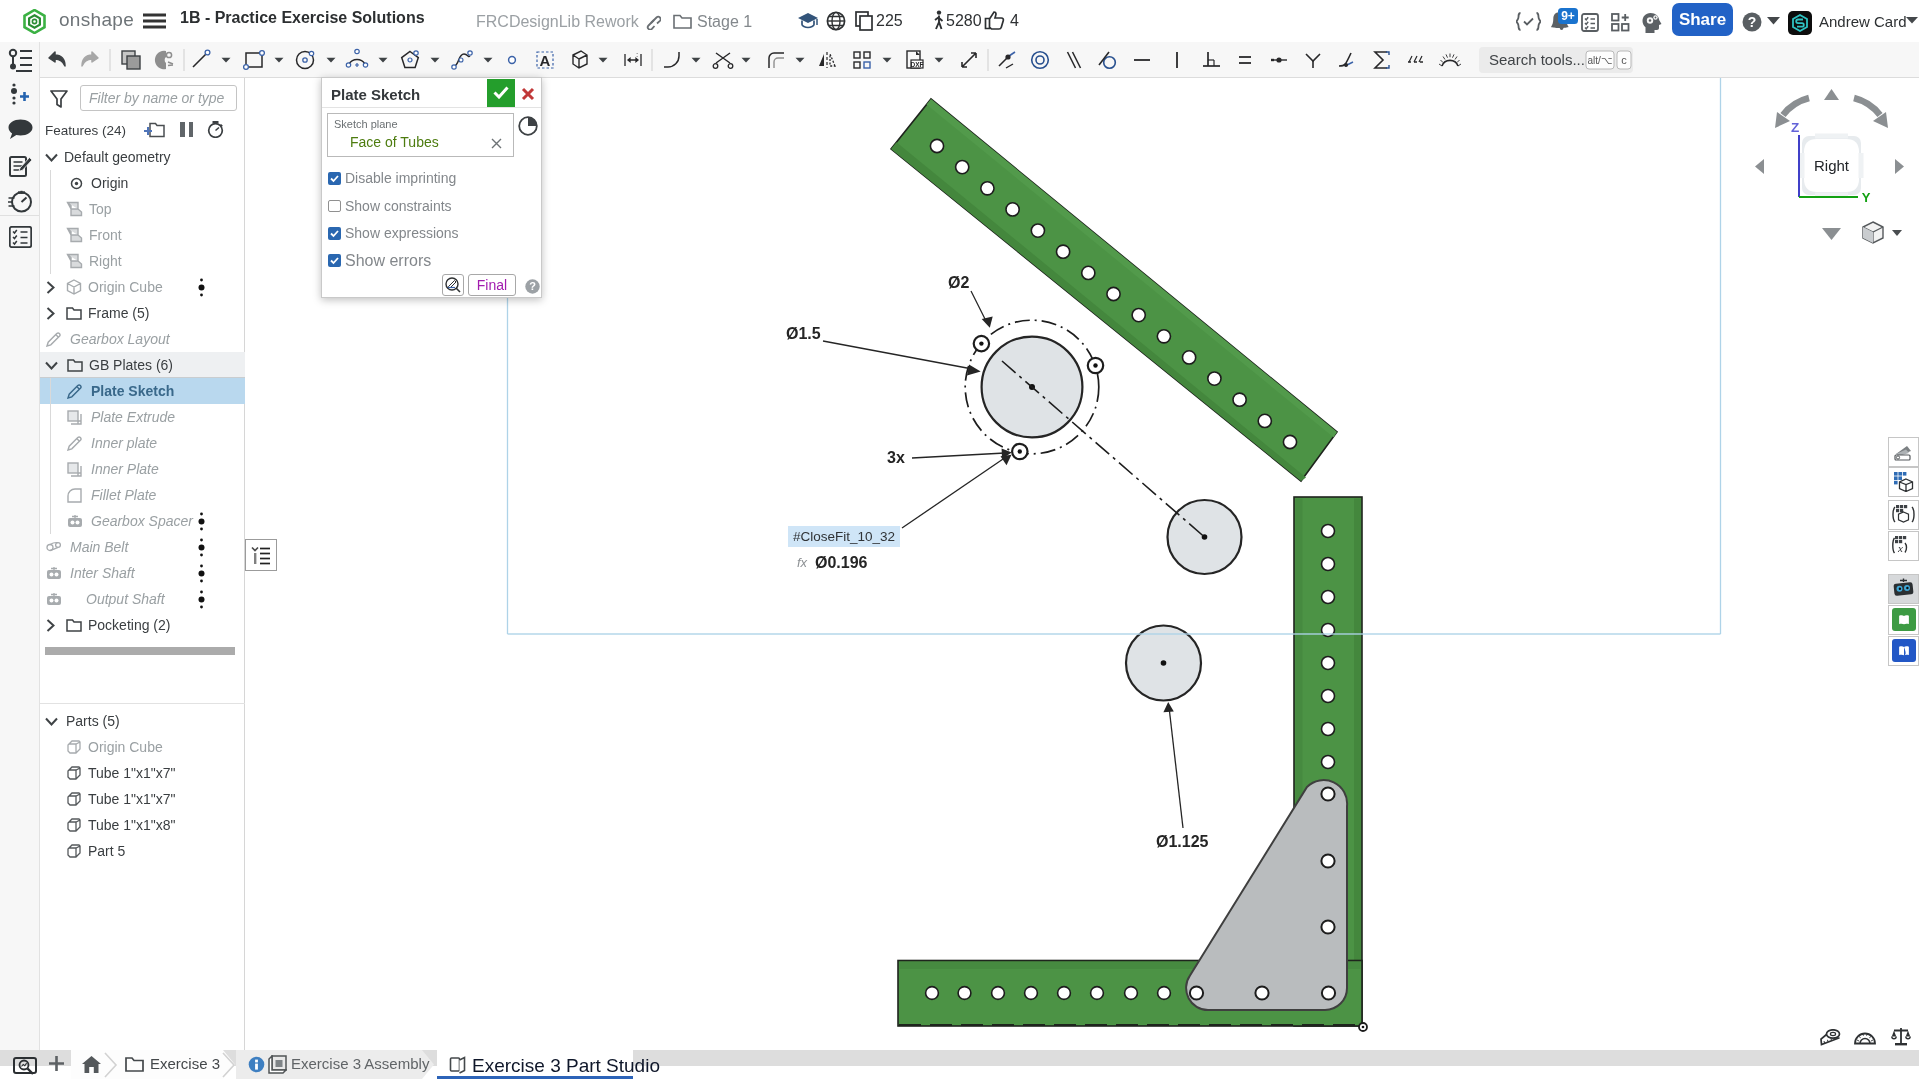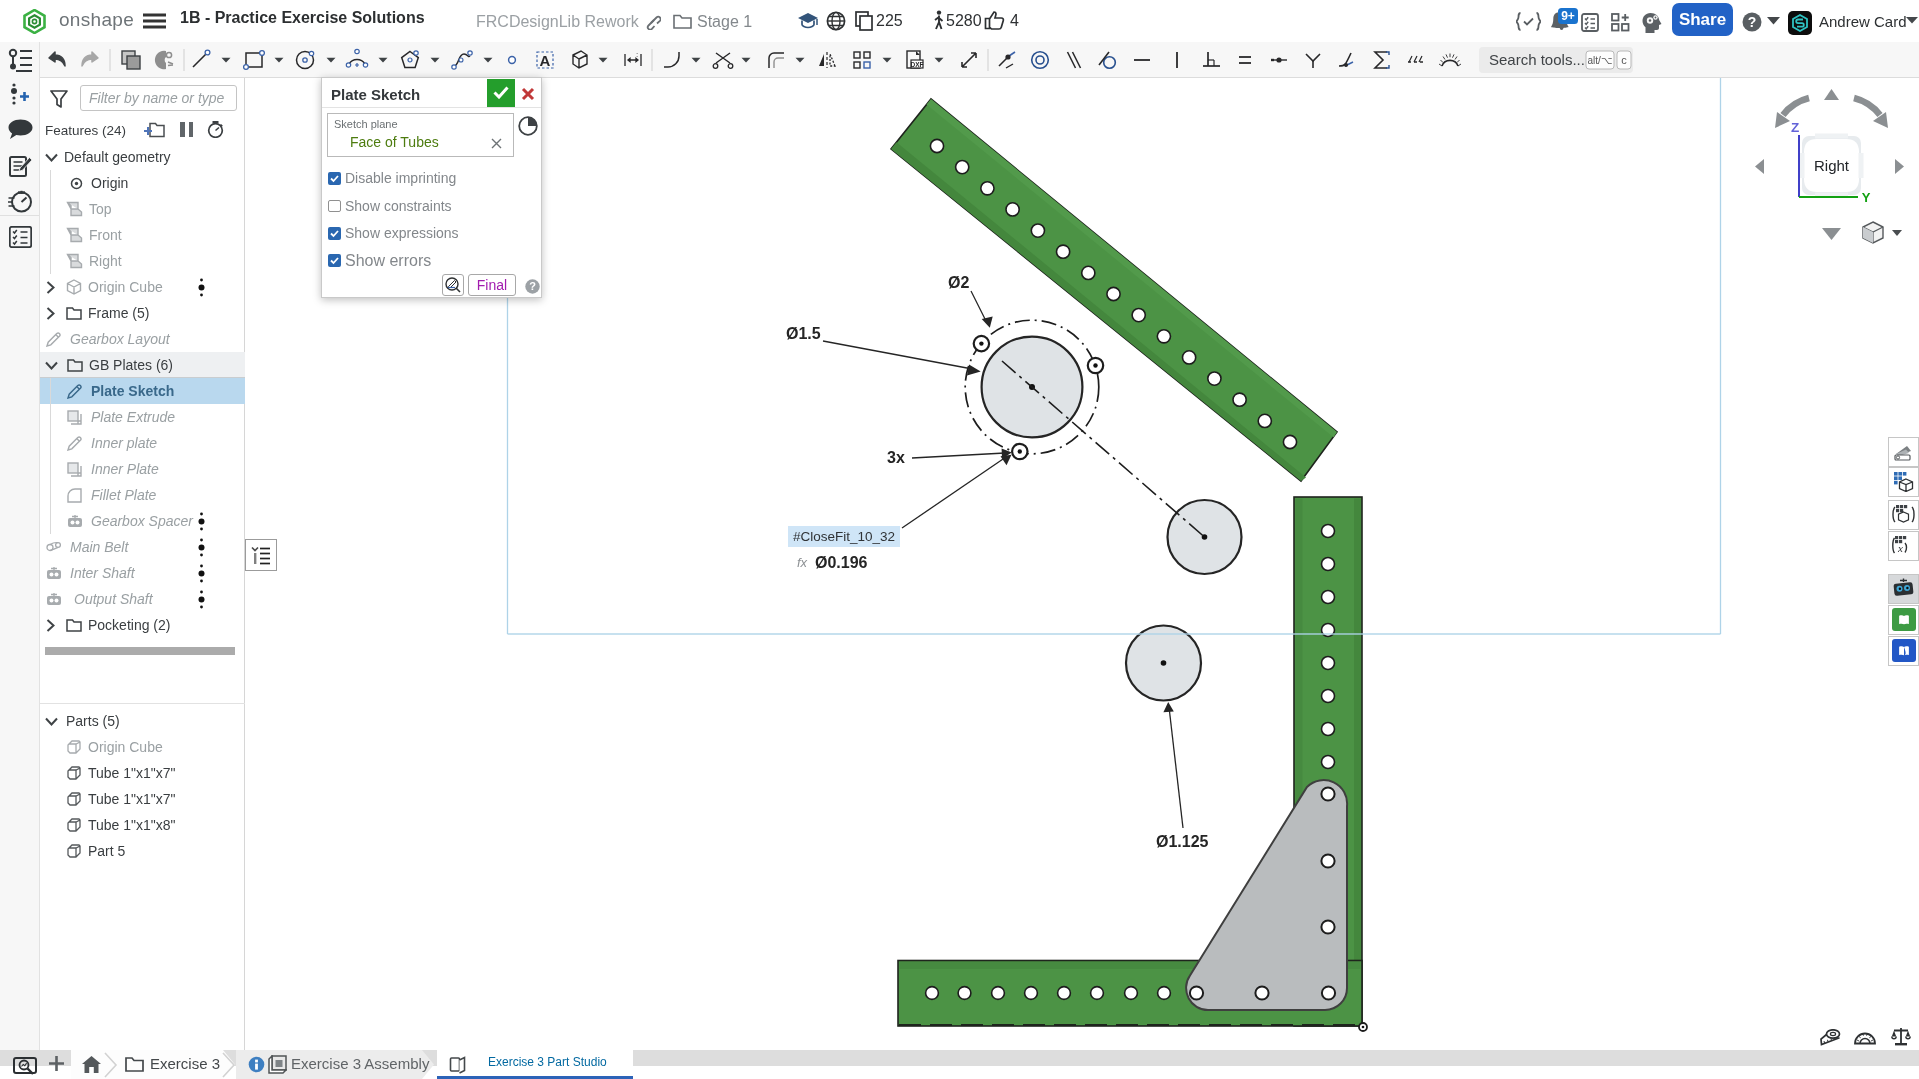--- a/index.html
+++ b/index.html
@@ -528,21 +528,21 @@
         </svg>
         <span style="margin-left:8px">Inter Shaft</span>
       </div>
     <div class="row gray it" style="left:0;top:508px">
         <svg style="margin-left:6px" width="16" height="15" viewBox="0 0 16 15">
           <rect x="1" y="4" width="14" height="9" rx="2" fill="#a7abae"></rect>
           <circle cx="5.5" cy="8.5" r="2" fill="#fff"></circle>
           <circle cx="10.5" cy="8.5" r="2" fill="#fff"></circle>
           <path d="M5 2.5 h6 M8 1 v3" stroke="#a7abae" stroke-width="1.3"></path>
         </svg>
-        <span style="margin-left:12px">Output Shaft</span>
+        <span style="margin-left:24px">Output Shaft</span>
       </div>
     <div class="row" style="left:0;top:534px">
         <svg style="margin-left:6px" width="9" height="13" viewBox="0 0 9 13">
           <path d="M1.5 1 L7.5 6.5 L1.5 12" fill="none" stroke="#3f4346" stroke-width="2"></path>
         </svg>
         <svg style="margin-left:11px" width="16" height="14" viewBox="0 0 16 14">
           <path d="M1 2 h5.5 l1.5 2 H15 v9 H1 Z" fill="none" stroke="#3f4346" stroke-width="1.5"></path>
         </svg>
         <span style="margin-left:6px">Pocketing (2)</span>
       </div>
@@ -952,15 +952,15 @@
         <path d="M4 1 L1 4 V18 H15 L18 15 H4 Z" fill="#fff" stroke="#505456" stroke-width="1.5"></path>
         <path d="M7.5 5 L14.5 5 L14.5 12 L7.5 12 Z" fill="#7f8487"></path>
       </svg>
     <div class="abs" style="left:291px;top:5px;font-size:15px;color:#606467">Exercise 3 Assembly</div>
     <div class="abs" style="left:437px;top:0;width:196px;height:29px;background:#fff"></div>
     <div class="abs" style="left:437px;top:26px;width:196px;height:3px;background:#2c63b8"></div>
     <svg class="abs" style="left:449px;top:5px" width="19" height="19" viewBox="0 0 19 19">
         <rect x="1.5" y="3" width="9" height="13" rx="1" fill="#fff" stroke="#44484b" stroke-width="1.6"></rect>
         <path d="M10.5 5 l5-2.5 v13 l-5 2.5" fill="#fff" stroke="#44484b" stroke-width="1.6"></path>
       </svg>
-    <div class="abs" style="left:488px;top:5px;font-size:12px;color:#0369a1">Exercise 3 Part Studio</div>
+    <div class="abs" style="left:472px;top:5px;font-size:19px;color:#0f172a">Exercise 3 Part Studio</div>
   </div>
 </div>
 
 </body></html>

